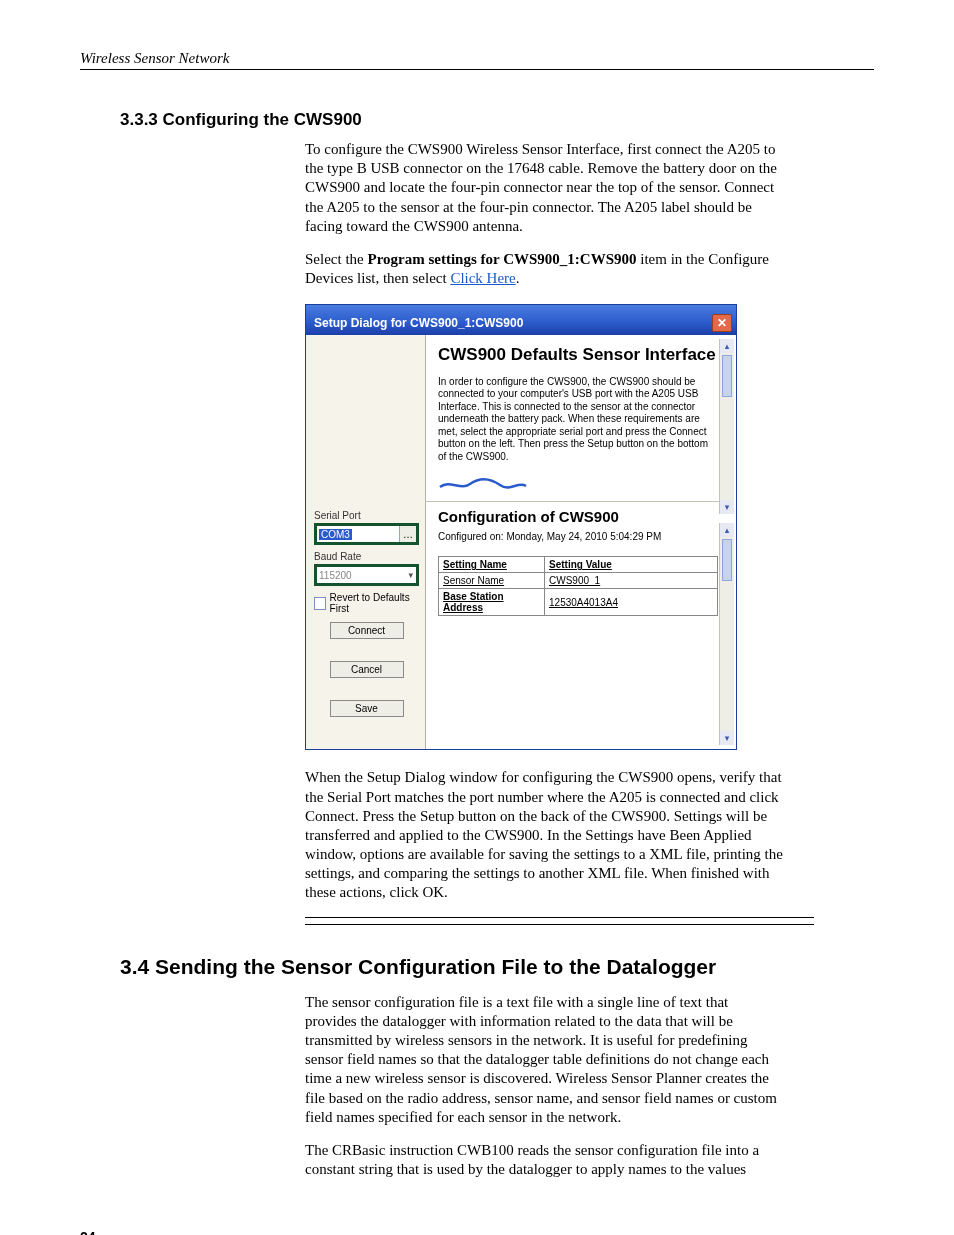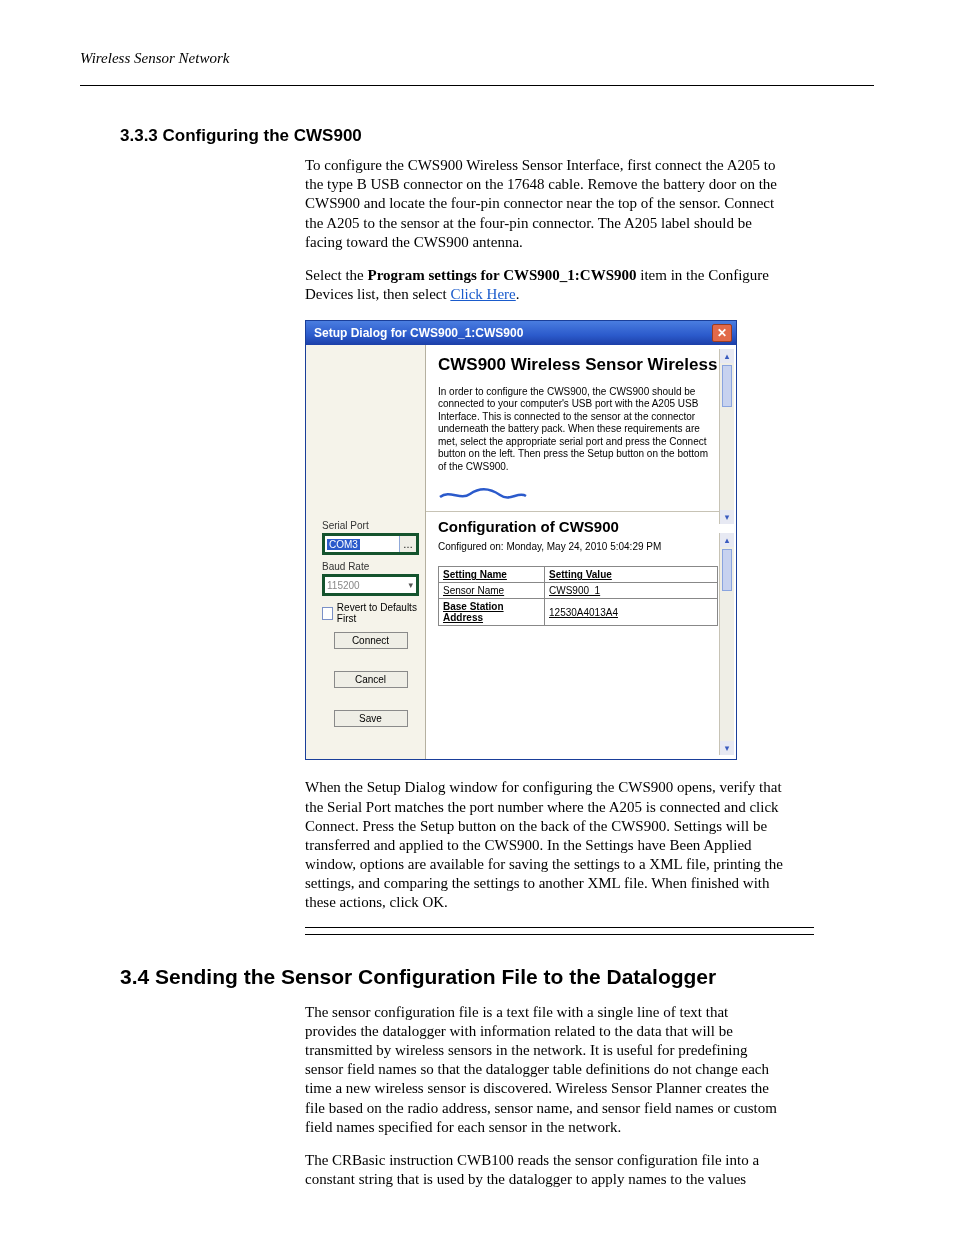--- a/index.html
+++ b/index.html
@@ -9,21 +9,21 @@
     background: #fff;
     margin: 0;
     padding: 50px 80px 60px 80px;
     width: 954px;
     box-sizing: border-box;
   }
   .running-header {
     font-style: italic;
     font-size: 15px;
     border-bottom: 1px solid #000;
-    padding-bottom: 18px;
+    padding-bottom: 2px;
     margin-bottom: 40px;
   }
   .h3 {
     font-family: Arial, Helvetica, sans-serif;
     font-weight: bold;
     font-size: 17px;
     margin: 0 0 10px 40px;
   }
   .h2 {
     font-family: Arial, Helvetica, sans-serif;
@@ -79,35 +79,35 @@
     background: #f5f3ea;
   }
   .title-bar {
     display: flex;
     align-items: center;
     justify-content: space-between;
     background: linear-gradient(#4a7de0, #2b5acb 60%, #1c3fa8);
     color: #fff;
     font-weight: bold;
     font-size: 12px;
-    padding: 3px 4px 3px 8px;
+    padding: 9px 4px 3px 8px;
   }
   .close-btn {
     width: 18px; height: 16px;
     background: #e26a4a;
     border: 1px solid #9a3c22;
     display: flex; align-items: center; justify-content: center;
     font-weight: bold; color: #fff; font-size: 12px;
     border-radius: 2px;
   }
   .dialog-body { display: flex; }
   .dialog-left {
     width: 120px;
     flex: none;
-    padding: 175px 6px 10px 16px;
+    padding: 175px 6px 10px 8px;
     border-right: 1px solid #b5b0a0;
     box-sizing: border-box;
   }
   .dl-label { font-size: 10px; color: #333; margin-bottom: 2px; }
   .dl-field {
     border: 3px solid #14532d;
     background: #fff;
     height: 16px;
     display: flex;
     align-items: center;
@@ -234,21 +234,21 @@
         <div class="scroll-arrow">▴</div>
         <div class="scroll-thumb"></div>
         <div class="scroll-arrow" style="position:absolute;bottom:0;left:0;right:0;">▾</div>
       </div>
       <div class="scroll-rail bottom">
         <div class="scroll-arrow">▴</div>
         <div class="scroll-thumb"></div>
         <div class="scroll-arrow" style="position:absolute;bottom:0;left:0;right:0;">▾</div>
       </div>
 
-      <div class="r-title">CWS900 Wireless Sensor Wireless</div>
+      <div class="r-title">CWS900 Defaults Sensor Interface</div>
       <div class="r-para">In order to configure the CWS900, the CWS900 should be connected to your computer's USB port with the A205 USB Interface. This is connected to the sensor at the connector underneath the battery pack. When these requirements are met, select the appropriate serial port and press the Connect button on the left. Then press the Setup button on the bottom of the CWS900.</div>
       <svg class="squiggle" width="90" height="14" viewBox="0 0 90 14">
         <path d="M2 10 C 12 2, 22 14, 32 7 S 52 1, 62 8 S 80 4, 88 9" stroke="#2b5acb" stroke-width="2.5" fill="none"></path>
       </svg>
       <div style="border-top:1px solid #c7c3b5;margin:2px -12px 6px -12px;"></div>
       <div class="r-subtitle">Configuration of CWS900</div>
       <div class="r-config-on">Configured on: Monday, May 24, 2010 5:04:29 PM</div>
       <table class="r-table">
         <tbody>
             <tr>

